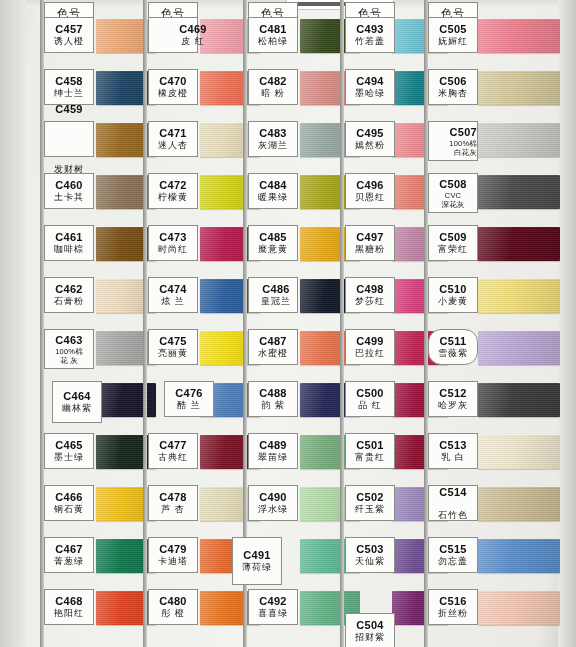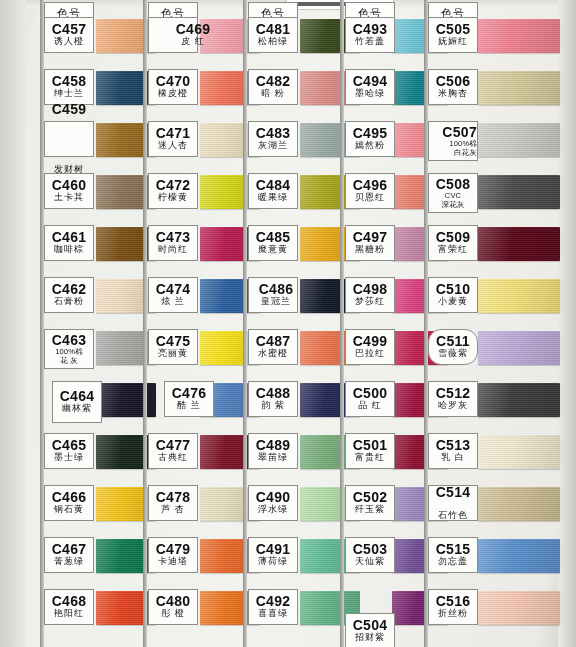--- a/index.html
+++ b/index.html
@@ -72,21 +72,21 @@
     width:50px;
     background:#fcfcfa;
     border:1px solid #8d8d88;
     display:flex;
     flex-direction:column;
     align-items:center;
     justify-content:center;
     padding:1px 0;
   }
   .lbl .code {
-    font-size:14px;
+    font-size:11px;
     font-weight:700;
     color:#101010;
     line-height:13px;
     letter-spacing:.3px;
   }
   .lbl .cname {
     font-size:9px;
     color:#141414;
     line-height:11px;
     letter-spacing:1px;
@@ -406,21 +406,21 @@
           <div class="sheen"></div>
         </div>
         <div class="lbl" style="left: 248px; top: 485px; height: 36px;">
           <div class="code">C490</div>
           <div class="cname">浮水绿</div>
         </div>
         <div class="swatch" style="left: 300px; top: 539px; width: 60px; height: 34px; background: rgb(95, 187, 150);">
           <div class="threads"></div>
           <div class="sheen"></div>
         </div>
-        <div class="lbl" style="left: 248px; top: 537px; height: 36px;">
+        <div class="lbl" style="left: 232px; top: 537px; height: 48px;">
           <div class="code">C491</div>
           <div class="cname">薄荷绿</div>
         </div>
         <div class="swatch" style="left: 300px; top: 591px; width: 60px; height: 34px; background: rgb(98, 180, 136);">
           <div class="threads"></div>
           <div class="sheen"></div>
         </div>
         <div class="lbl" style="left: 248px; top: 589px; height: 36px;">
           <div class="code">C492</div>
           <div class="cname">喜喜绿</div>

